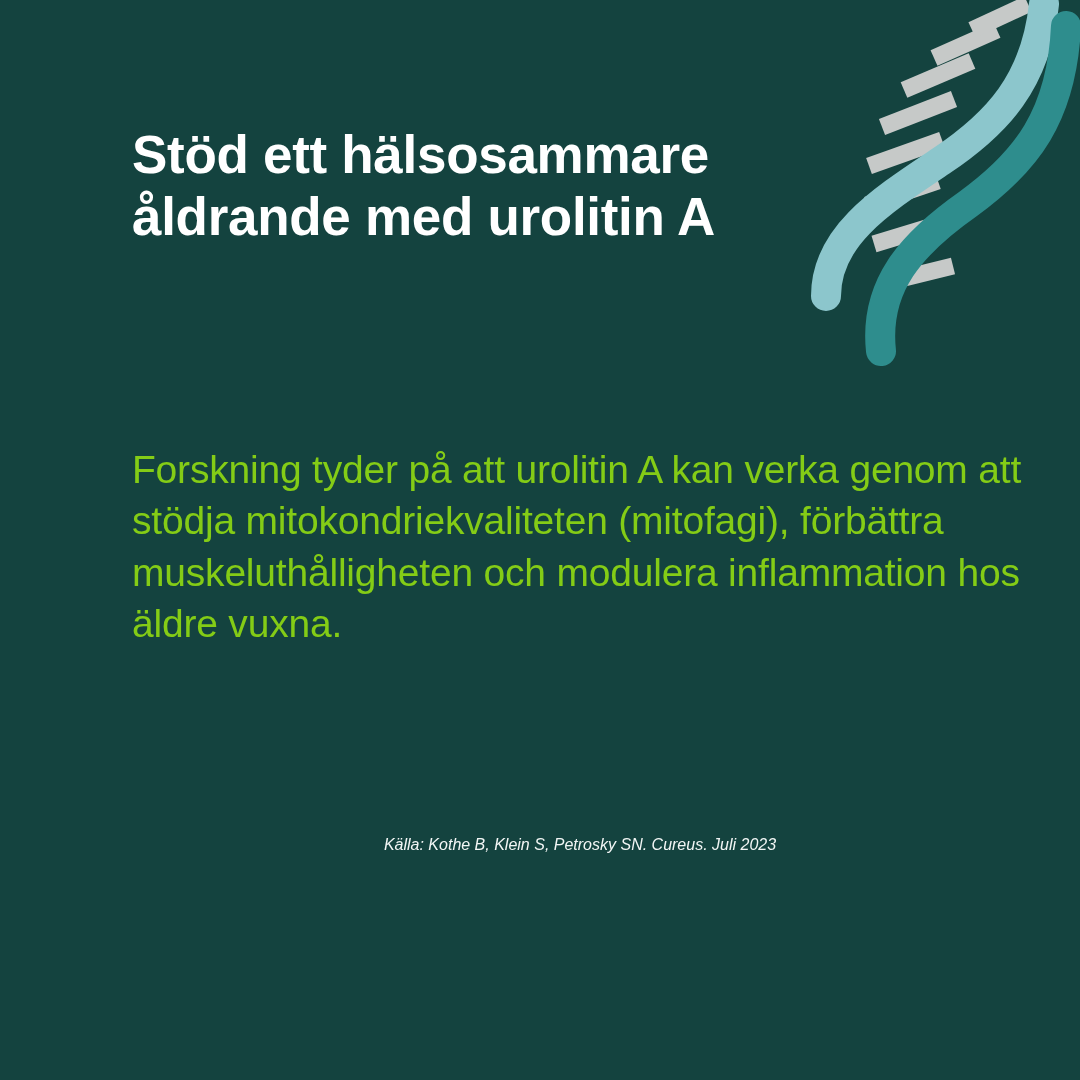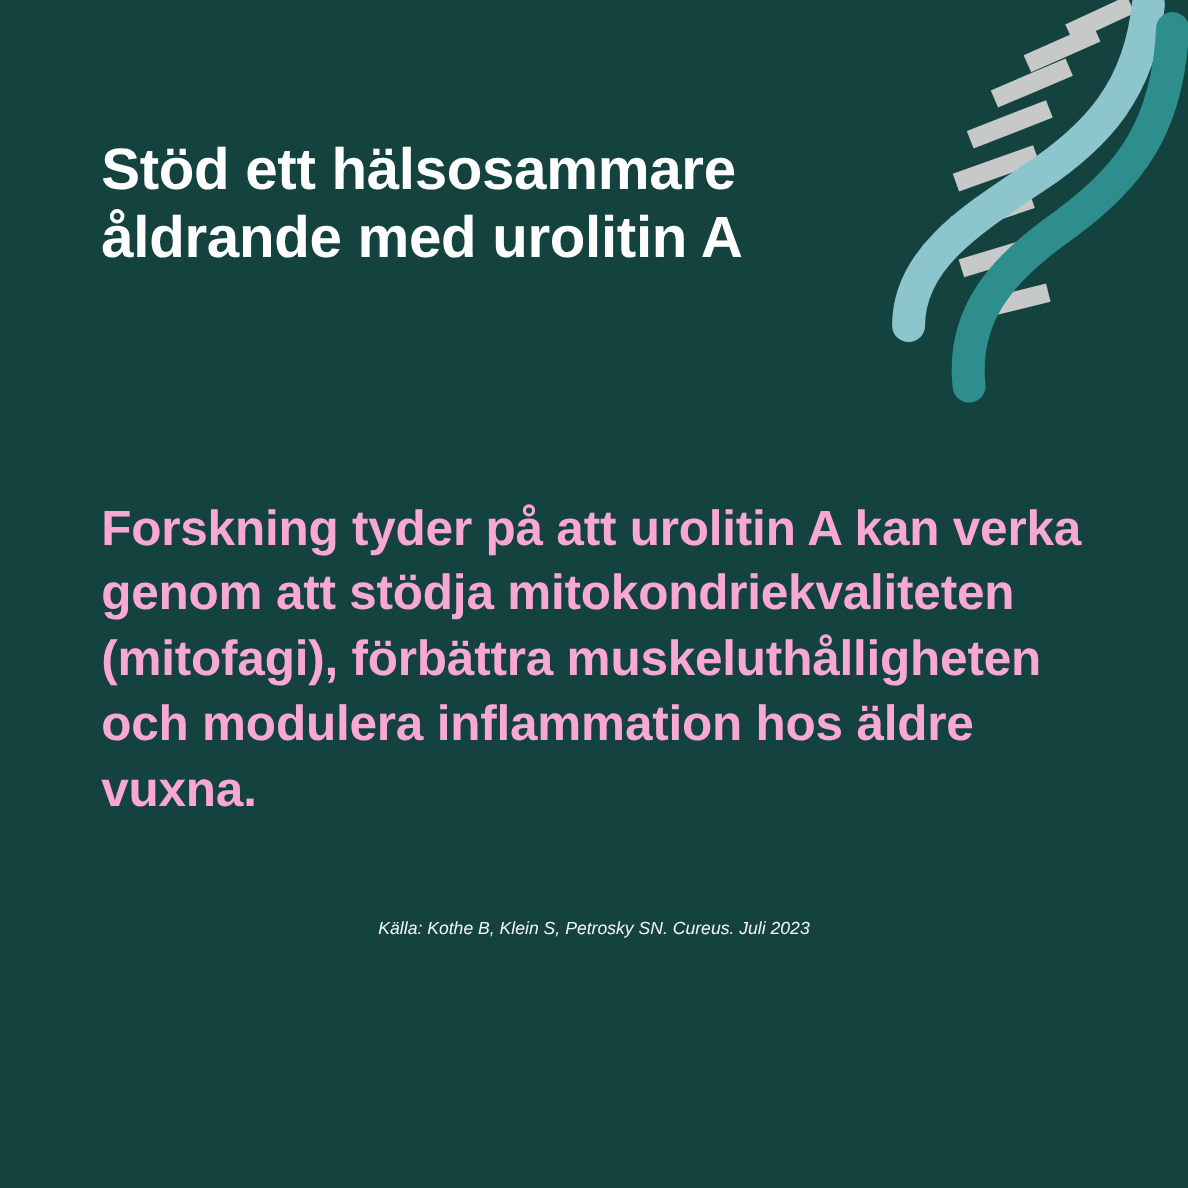--- a/index.html
+++ b/index.html
@@ -12,20 +12,21 @@
     overflow: hidden;
     font-family: "Liberation Sans", sans-serif;
   }
   .card {
     position: relative;
     width: 1080px;
     height: 1080px;
     background: #14433F;
     overflow: hidden;
     box-sizing: border-box;
+    padding-left: 40px;
   }
   .dna {
     position: absolute;
     top: -14px;
     right: -6px;
     width: 380px;
     height: 400px;
     pointer-events: none;
   }
   .content {
@@ -42,24 +43,24 @@
     line-height: 1.18;
     font-weight: bold;
     letter-spacing: -0.3px;
     white-space: pre-line;
   }
   .body-text {
     position: absolute;
     top: 405px;
     left: 92px;
     width: 900px;
-    color: #f9a8d4;
-    font-size: 45px;
+    color: #84cc16;
+    font-size: 39px;
     line-height: 1.32;
-    font-weight: bold;
+    font-weight: normal;
     letter-spacing: -0.2px;
   }
   .source {
     position: absolute;
     top: 833px;
     left: 0;
     width: 1080px;
     text-align: center;
     color: #F2F6F5;
     font-size: 16px;

